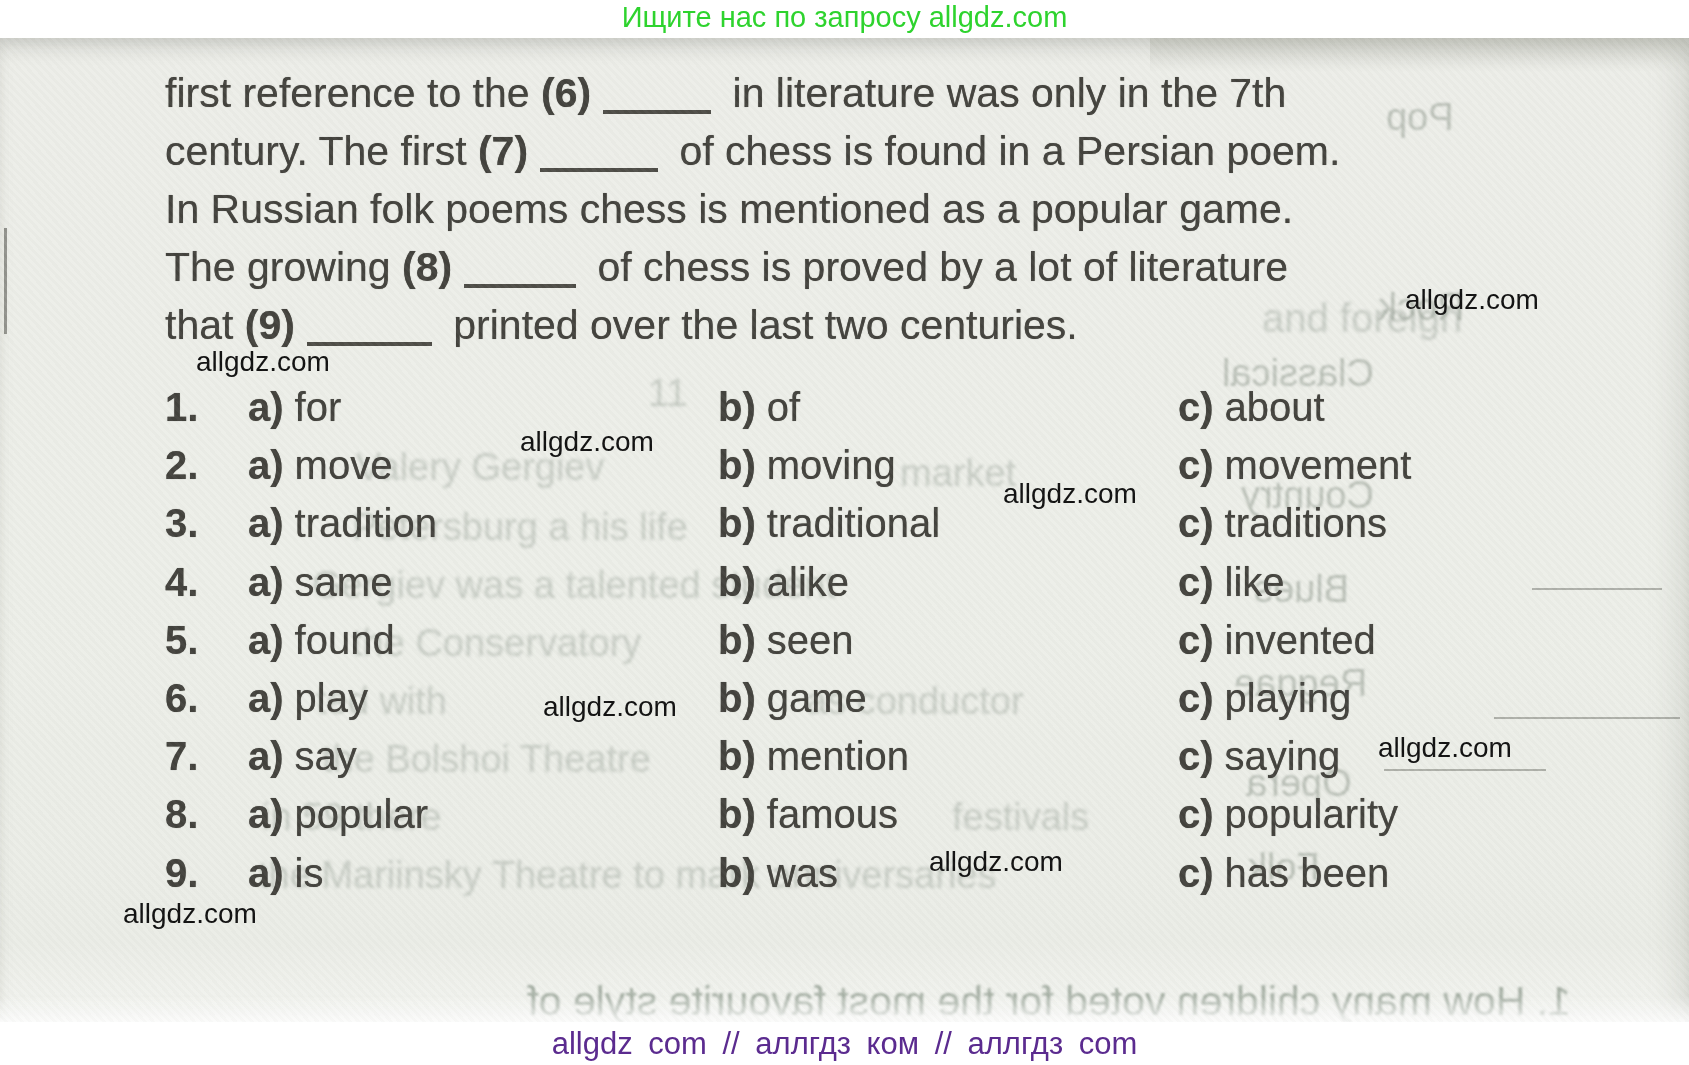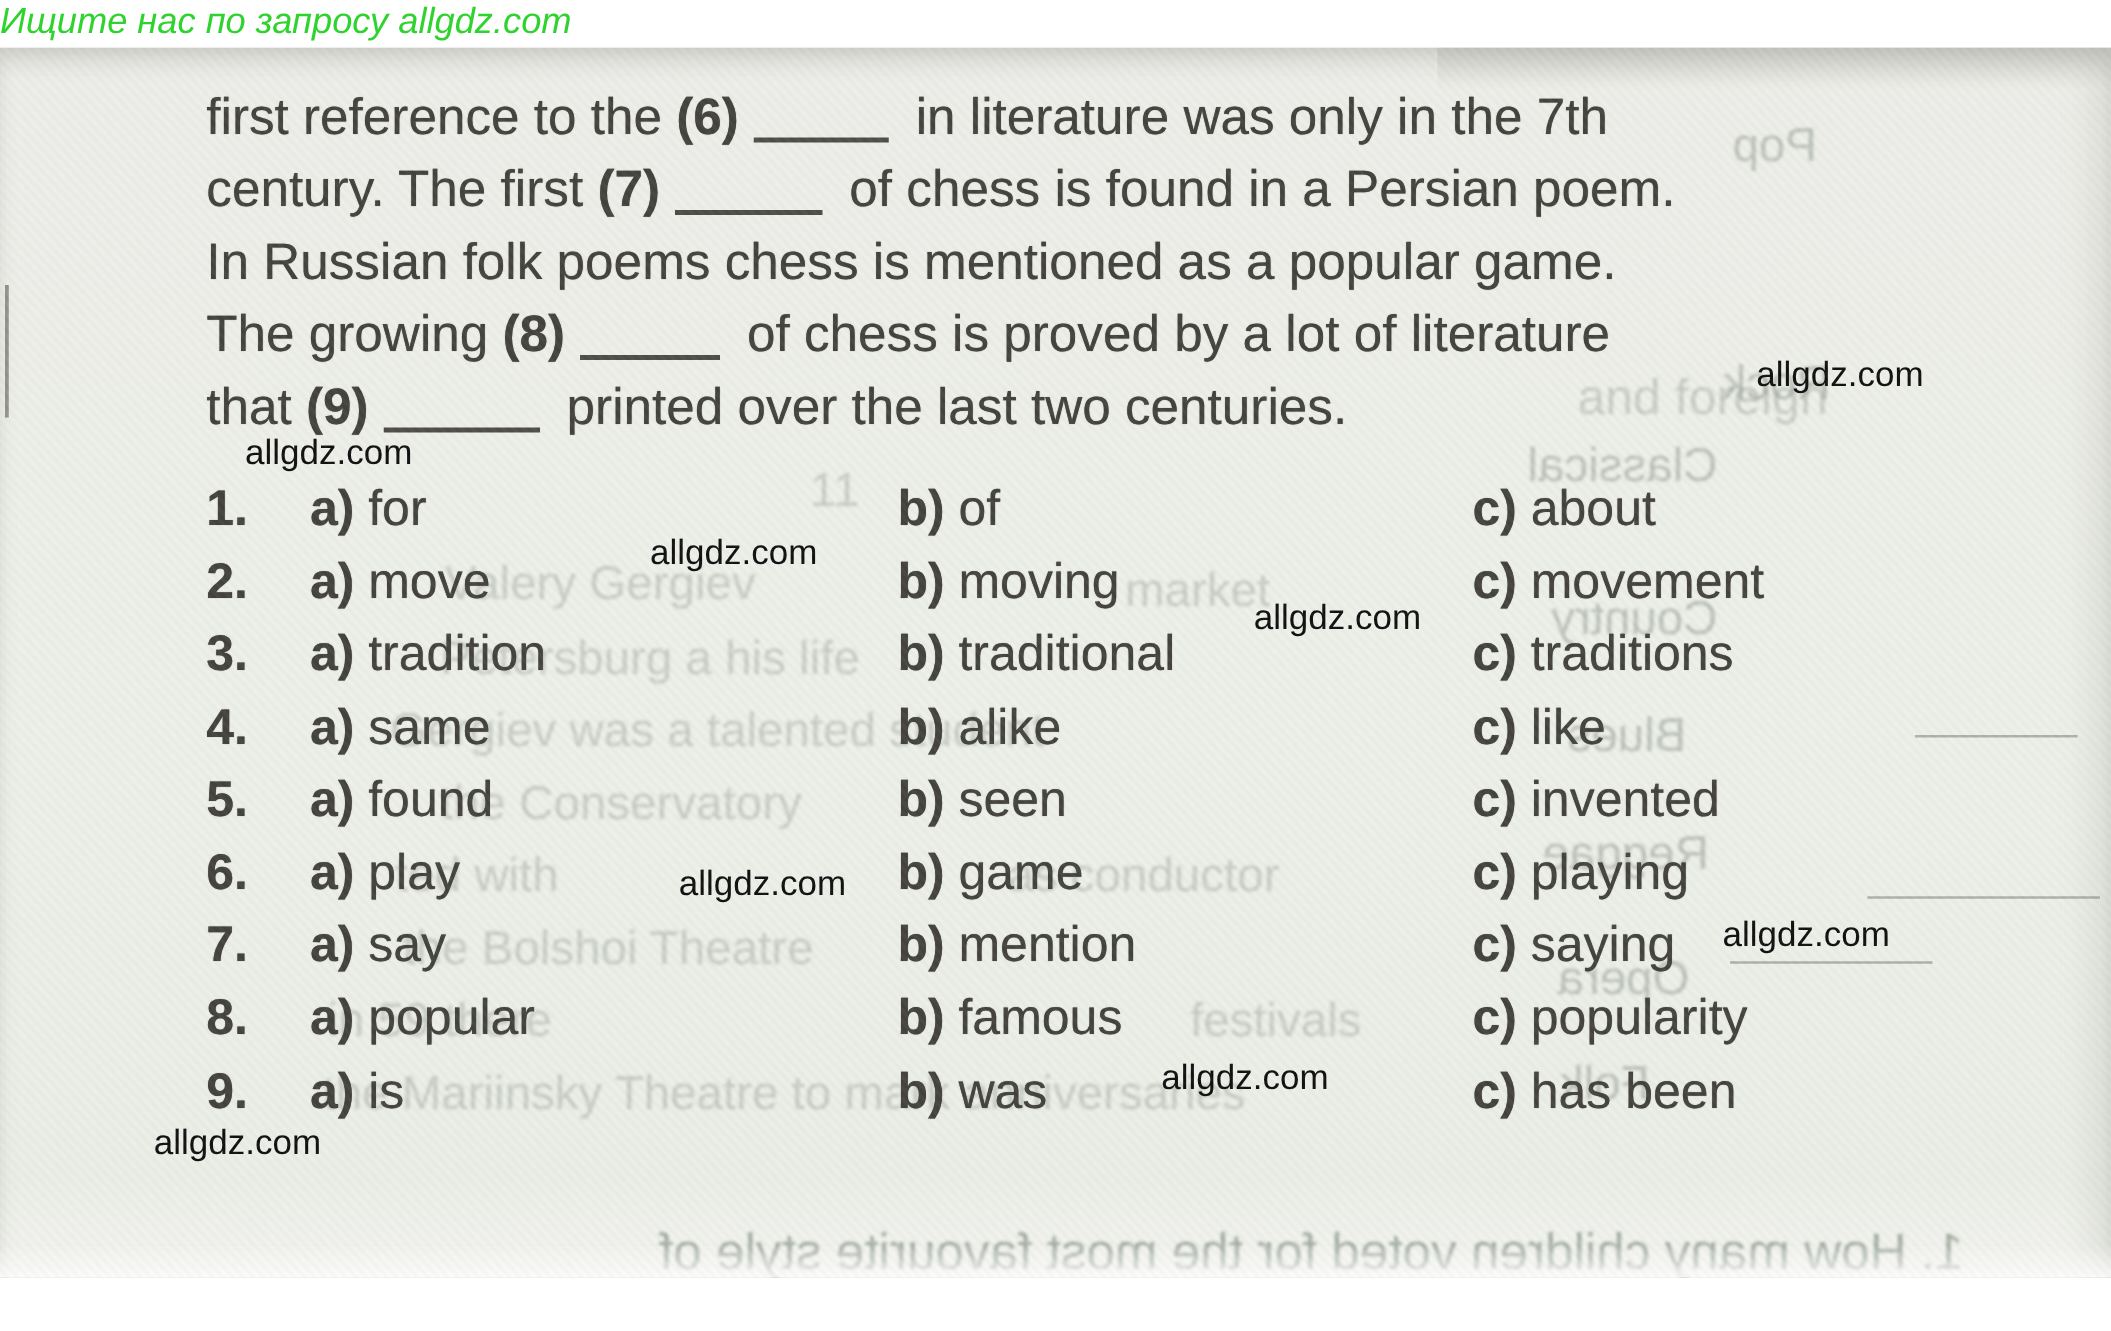--- a/index.html
+++ b/index.html
@@ -1,20 +1,20 @@
 <!DOCTYPE html>
 <html><head>
 <meta charset="utf-8">
 <style>
   html,body{margin:0;padding:0;background:#ffffff;}
   .page{position:relative;width:1689px;height:1065px;background:#ffffff;overflow:hidden;
         font-family:"Liberation Sans", sans-serif;}
 
   
-  .promo{position:absolute;top:0;left:0;width:100%;height:38px;font-style:italic;}
+  .promo{position:absolute;top:0;left:0;width:100%;height:38px;text-align:center;}
   .promo-text{display:inline-block;margin-top:1px;font-size:29px;font-weight:400;color:#2ed32e;}
 
   
   .scan{position:absolute;top:38px;left:0;width:1689px;height:984px;
         background:
           linear-gradient(180deg,#dfe0db 0px,#ecede8 26px,#eceee8 55%,#eaece6 92%,#f3f4f0 100%);
         box-shadow: inset -14px 0 26px rgba(165,168,158,0.25), inset 0 6px 10px rgba(150,152,144,0.18);
         overflow:hidden;}
   .scan:after{content:"";position:absolute;inset:0;pointer-events:none;
         background:repeating-linear-gradient(47deg, rgba(255,255,255,0.05) 0 3px, rgba(160,162,152,0.04) 3px 6px);}
@@ -171,14 +171,17 @@
         <div class="watermark" style="left: 1378px; top: 694px;">allgdz.com</div>
         <div class="watermark" style="left: 929px; top: 808px;">allgdz.com</div>
         <div class="watermark" style="left: 123px; top: 860px;">allgdz.com</div>
       </div>
 
     <div class="mirror-question">1.  How many children voted for the most favourite style of</div>
 
     <div class="bottom-fade"></div>
   </div>
 
+  <div class="footer">
+    <span class="footer-text">allgdz com // аллгдз ком // аллгдз com</span>
+  </div>
 
 </div>
 
 </body></html>

